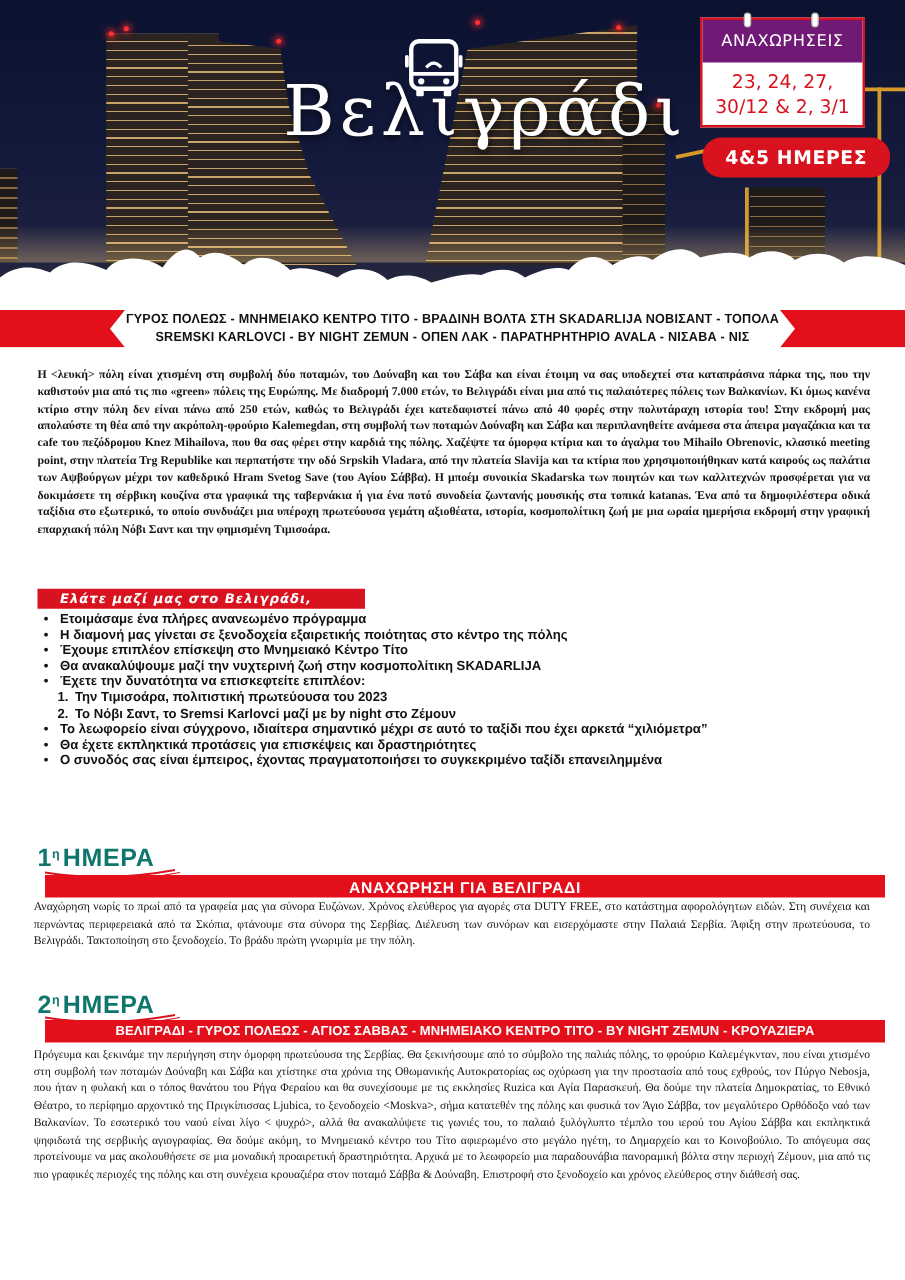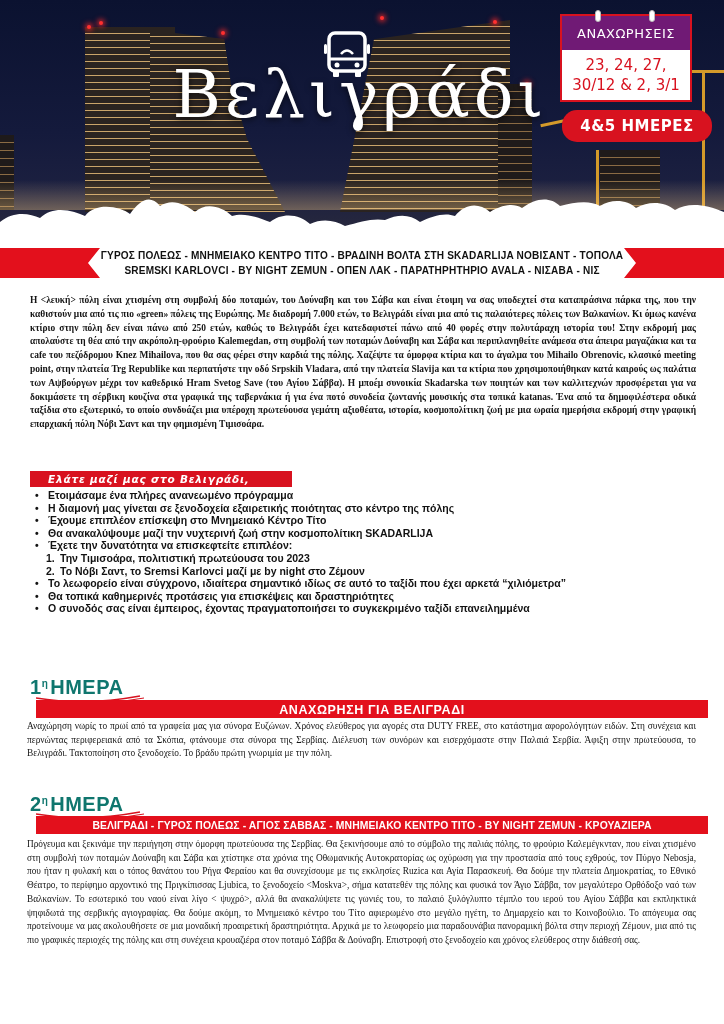--- a/index.html
+++ b/index.html
@@ -14,22 +14,22 @@
   }
   .bldg { position: absolute; background: repeating-linear-gradient(180deg, #2a2320 0px, #2a2320 6px, #c9a46a 6px, #c9a46a 7px); }
   .bldg.dark { background: repeating-linear-gradient(180deg, #1e1a1a 0px, #1e1a1a 7px, #8a6b44 7px, #8a6b44 8px); }
   .redlight { position: absolute; width: 4px; height: 4px; border-radius: 50%; background: #ff3030; box-shadow: 0 0 5px 2px rgba(255,40,40,.7); }
   .crane { position: absolute; background: #d49a2a; }
   .glow-ground { position: absolute; left: 0; bottom: 30px; width: 724px; height: 30px; background: linear-gradient(180deg, rgba(255,210,140,0) 0%, rgba(255,210,140,.35) 100%); }
   .clouds { position: absolute; left: 0; bottom: 0; width: 724px; height: 48px; }
 
   .bus-icon { position: absolute; left: 322px; top: 30px; width: 50px; height: 50px; }
   .hero-title {
-    position: absolute; left: 170px; top: 62px; width: 380px; text-align: center;
-    font-family: "DejaVu Serif", serif; font-size: 66px; color: #ffffff;
+    position: absolute; left: 170px; top: 62px; width: 380px; text-align: right;
+    font-family: "DejaVu Serif", serif; font-size: 56px; color: #ffffff;
     letter-spacing: 4px; text-shadow: 0 2px 6px rgba(0,0,0,.6); line-height: 1;
   }
 
   
   .cal { position: absolute; left: 560px; top: 14px; width: 132px; height: 88px; background: #fff; border: 2px solid #d8121f; }
   .cal-ring { position: absolute; top: -6px; width: 6px; height: 12px; border-radius: 3px; background: #fff; border: 1px solid #bbb; }
   .cal-head { height: 34px; background: #701a75; color: #fff; font-size: 13px; text-align: center; line-height: 36px; letter-spacing: .5px; }
   .cal-dates { color: #d8121f; font-size: 15px; text-align: center; line-height: 20px; padding-top: 5px; font-weight: normal; }
   .days-badge { position: absolute; left: 562px; top: 110px; width: 150px; height: 32px; background: #d8121f; color: #fff; font-weight: bold; font-size: 15px; text-align: center; line-height: 32px; letter-spacing: .5px; border-radius: 15px; }
 
@@ -141,22 +141,22 @@
 
 <div class="why-head">Ελάτε μαζί μας στο Βελιγράδι, γιατί...</div>
 <div class="why-list">
   <div class="why-item">Ετοιμάσαμε ένα πλήρες ανανεωμένο πρόγραμμα</div>
   <div class="why-item">Η διαμονή μας γίνεται σε ξενοδοχεία εξαιρετικής ποιότητας στο κέντρο της πόλης</div>
   <div class="why-item">Έχουμε επιπλέον επίσκεψη στο Μνημειακό Κέντρο Τίτο</div>
   <div class="why-item">Θα ανακαλύψουμε μαζί την νυχτερινή ζωή στην κοσμοπολίτικη SKADARLIJA</div>
   <div class="why-item">Έχετε την δυνατότητα να επισκεφτείτε επιπλέον:</div>
   <div class="why-num"><span class="n">1.</span><span>Την Τιμισοάρα, πολιτιστική πρωτεύουσα του 2023</span></div>
   <div class="why-num"><span class="n">2.</span><span>Το Νόβι Σαντ, το Sremsi Karlovci μαζί με by night στο Ζέμουν</span></div>
-  <div class="why-item">Το λεωφορείο είναι σύγχρονο, ιδιαίτερα σημαντικό ιδίως σε αυτό το ταξίδι που έχει αρκετά “χιλιόμετρα”</div>
-  <div class="why-item">Θα τοπικά καθημερινές προτάσεις για επισκέψεις και δραστηριότητες</div>
+  <div class="why-item">Το λεωφορείο είναι σύγχρονο, ιδιαίτερα σημαντικό μέχρι σε αυτό το ταξίδι που έχει αρκετά “χιλιόμετρα”</div>
+  <div class="why-item">Θα έχετε εκπληκτικά προτάσεις για επισκέψεις και δραστηριότητες</div>
   <div class="why-item">Ο συνοδός σας είναι έμπειρος, έχοντας πραγματοποιήσει το συγκεκριμένο ταξίδι επανειλημμένα</div>
 </div>
 
 <div class="day-label" style="top:676px;">
   <span>1</span><sup>η</sup><span>ΗΜΕΡΑ</span>
 </div>
 <svg class="day-swoosh" style="left:36px; top:694px;" width="110" height="12" viewBox="0 0 110 12">
   <path d="M0,4 Q50,12 104,2" fill="none" stroke="#d8121f" stroke-width="1.6"></path>
   <path d="M0,7 Q50,15 108,4" fill="none" stroke="#d8121f" stroke-width="1"></path>
 </svg>

